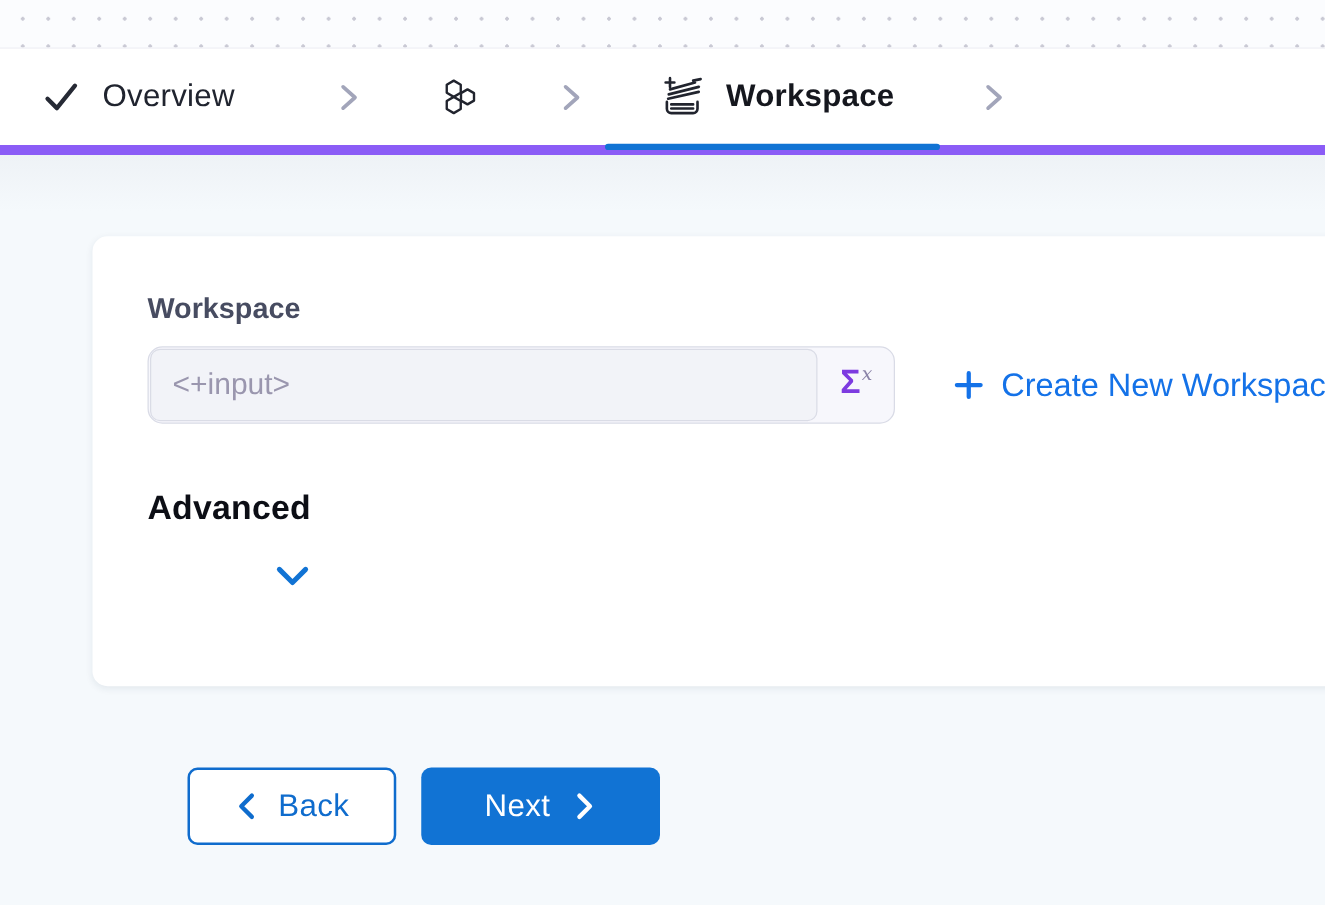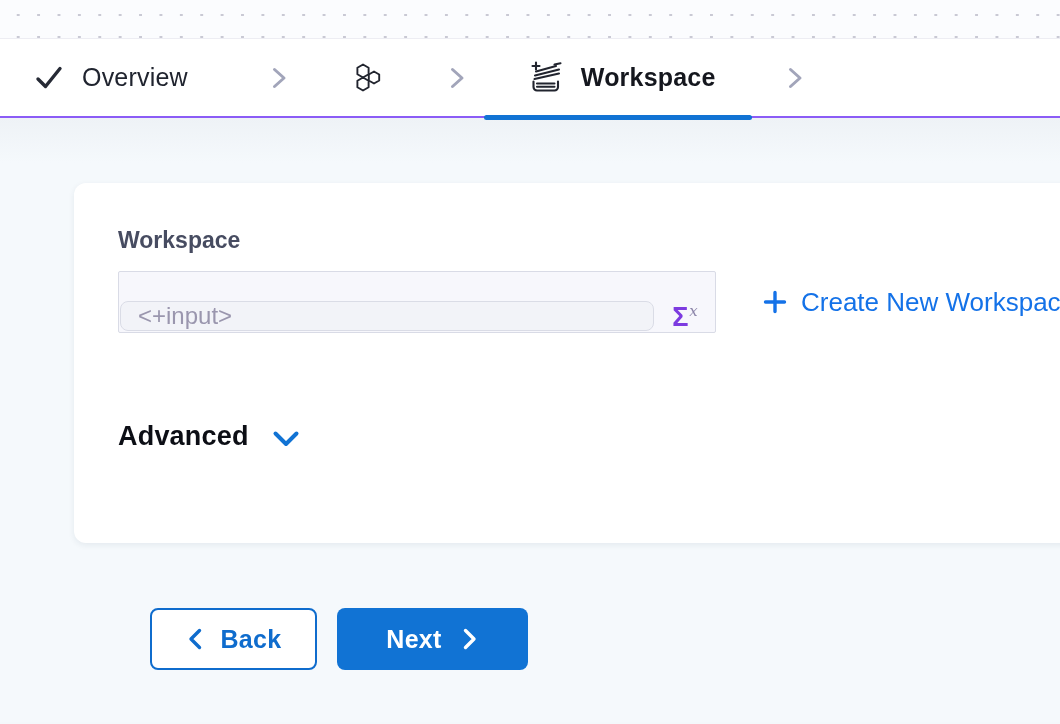--- a/index.html
+++ b/index.html
@@ -17,21 +17,21 @@
     background-image: radial-gradient(circle, #c9c9d4 1.3px, transparent 1.5px);
     background-size: 20.4px 22px;
     background-position: 8px 4px;
     border-bottom: 1px solid #ededf3;
   }
 
   
   .stepper {
     height: 77px;
     background: #ffffff;
-    border-bottom: 2px solid #8b5cf6;
+    border-bottom: 8px solid #8b5cf6;
     display: flex;
     align-items: center;
     padding-left: 33px;
     position: relative;
   }
   .step {
     display: flex;
     align-items: center;
     gap: 17px;
     height: 100%;
@@ -82,24 +82,23 @@
     color: #474c61;
     margin-bottom: 17px;
   }
   .field-row { display: flex; align-items: center; }
 
   .input-group {
     width: 598px; height: 62px;
     box-sizing: border-box;
     border: 1px solid #d9dbe6;
     background: #f7f7fc;
-    border-radius: 2px;
+    border-radius: 12px;
     display: flex;
     overflow: hidden;
-    align-items: flex-end;
   }
   .text-input {
     flex: 1; min-width: 0;
     margin: 1px;
     border: 1px solid #dadce6;
     border-radius: 8px;
     background: #f2f3f8;
     padding: 0 17px;
     font-size: 24px;
     color: #3a3f52;
@@ -123,40 +122,41 @@
     margin-left: 46px;
     color: #1472e8;
     font-size: 26px;
     font-weight: 500;
     white-space: nowrap;
     cursor: pointer;
     text-decoration: none;
   }
 
   .advanced-row {
-    margin-top: 88px;
-    display: flex; align-items: center; gap: 22px;
+    margin-top: 52px;
+    display: flex; align-items: flex-end; gap: 22px;
     cursor: pointer;
     width: fit-content;
+    flex-direction: column;
   }
   .advanced-label {
     font-size: 27px;
     font-weight: 700;
     color: #0c0e15;
     letter-spacing: .2px;
   }
   .advanced-chevron { margin-top: 7px; }
 
   
   .footer { margin: 65px 0 0 76px; display: flex; align-items: center; }
   .btn {
     height: 62px;
     border-radius: 8px;
     font-size: 25px;
-    font-weight: 700;
+    font-weight: 400;
     display: flex; align-items: center; justify-content: center;
     cursor: pointer;
     font-family: inherit;
     letter-spacing: .3px;
   }
   .btn-back {
     width: 167px;
     box-sizing: border-box;
     background: #ffffff;
     border: 2.5px solid #0f6ccd;

